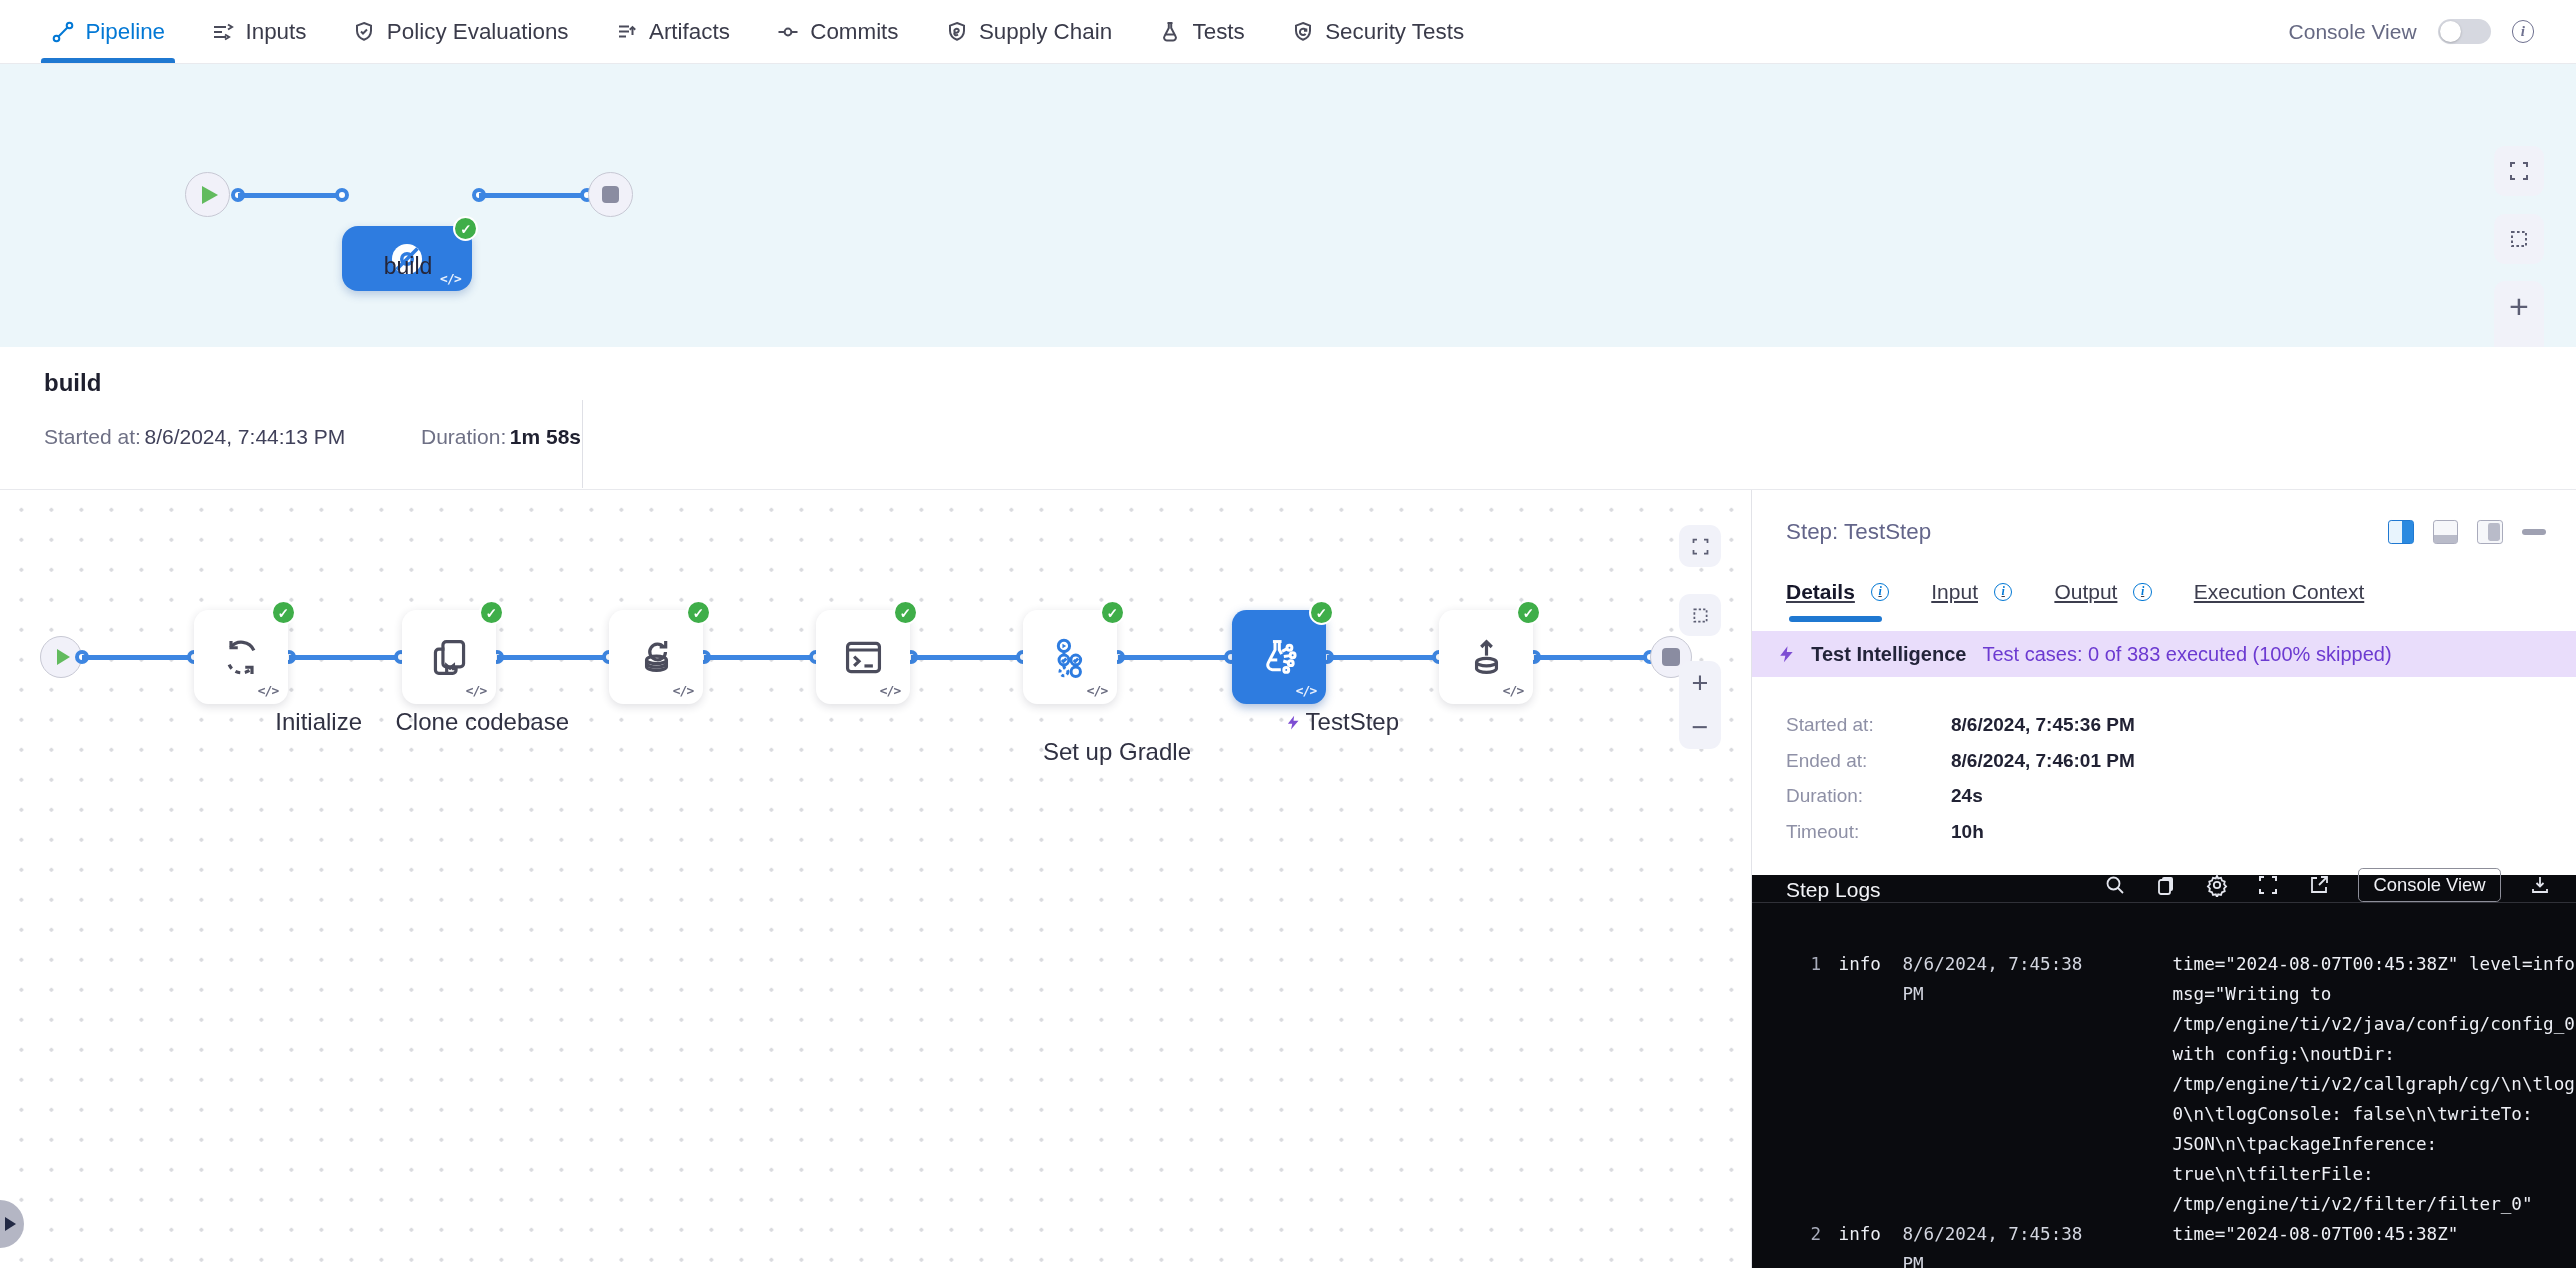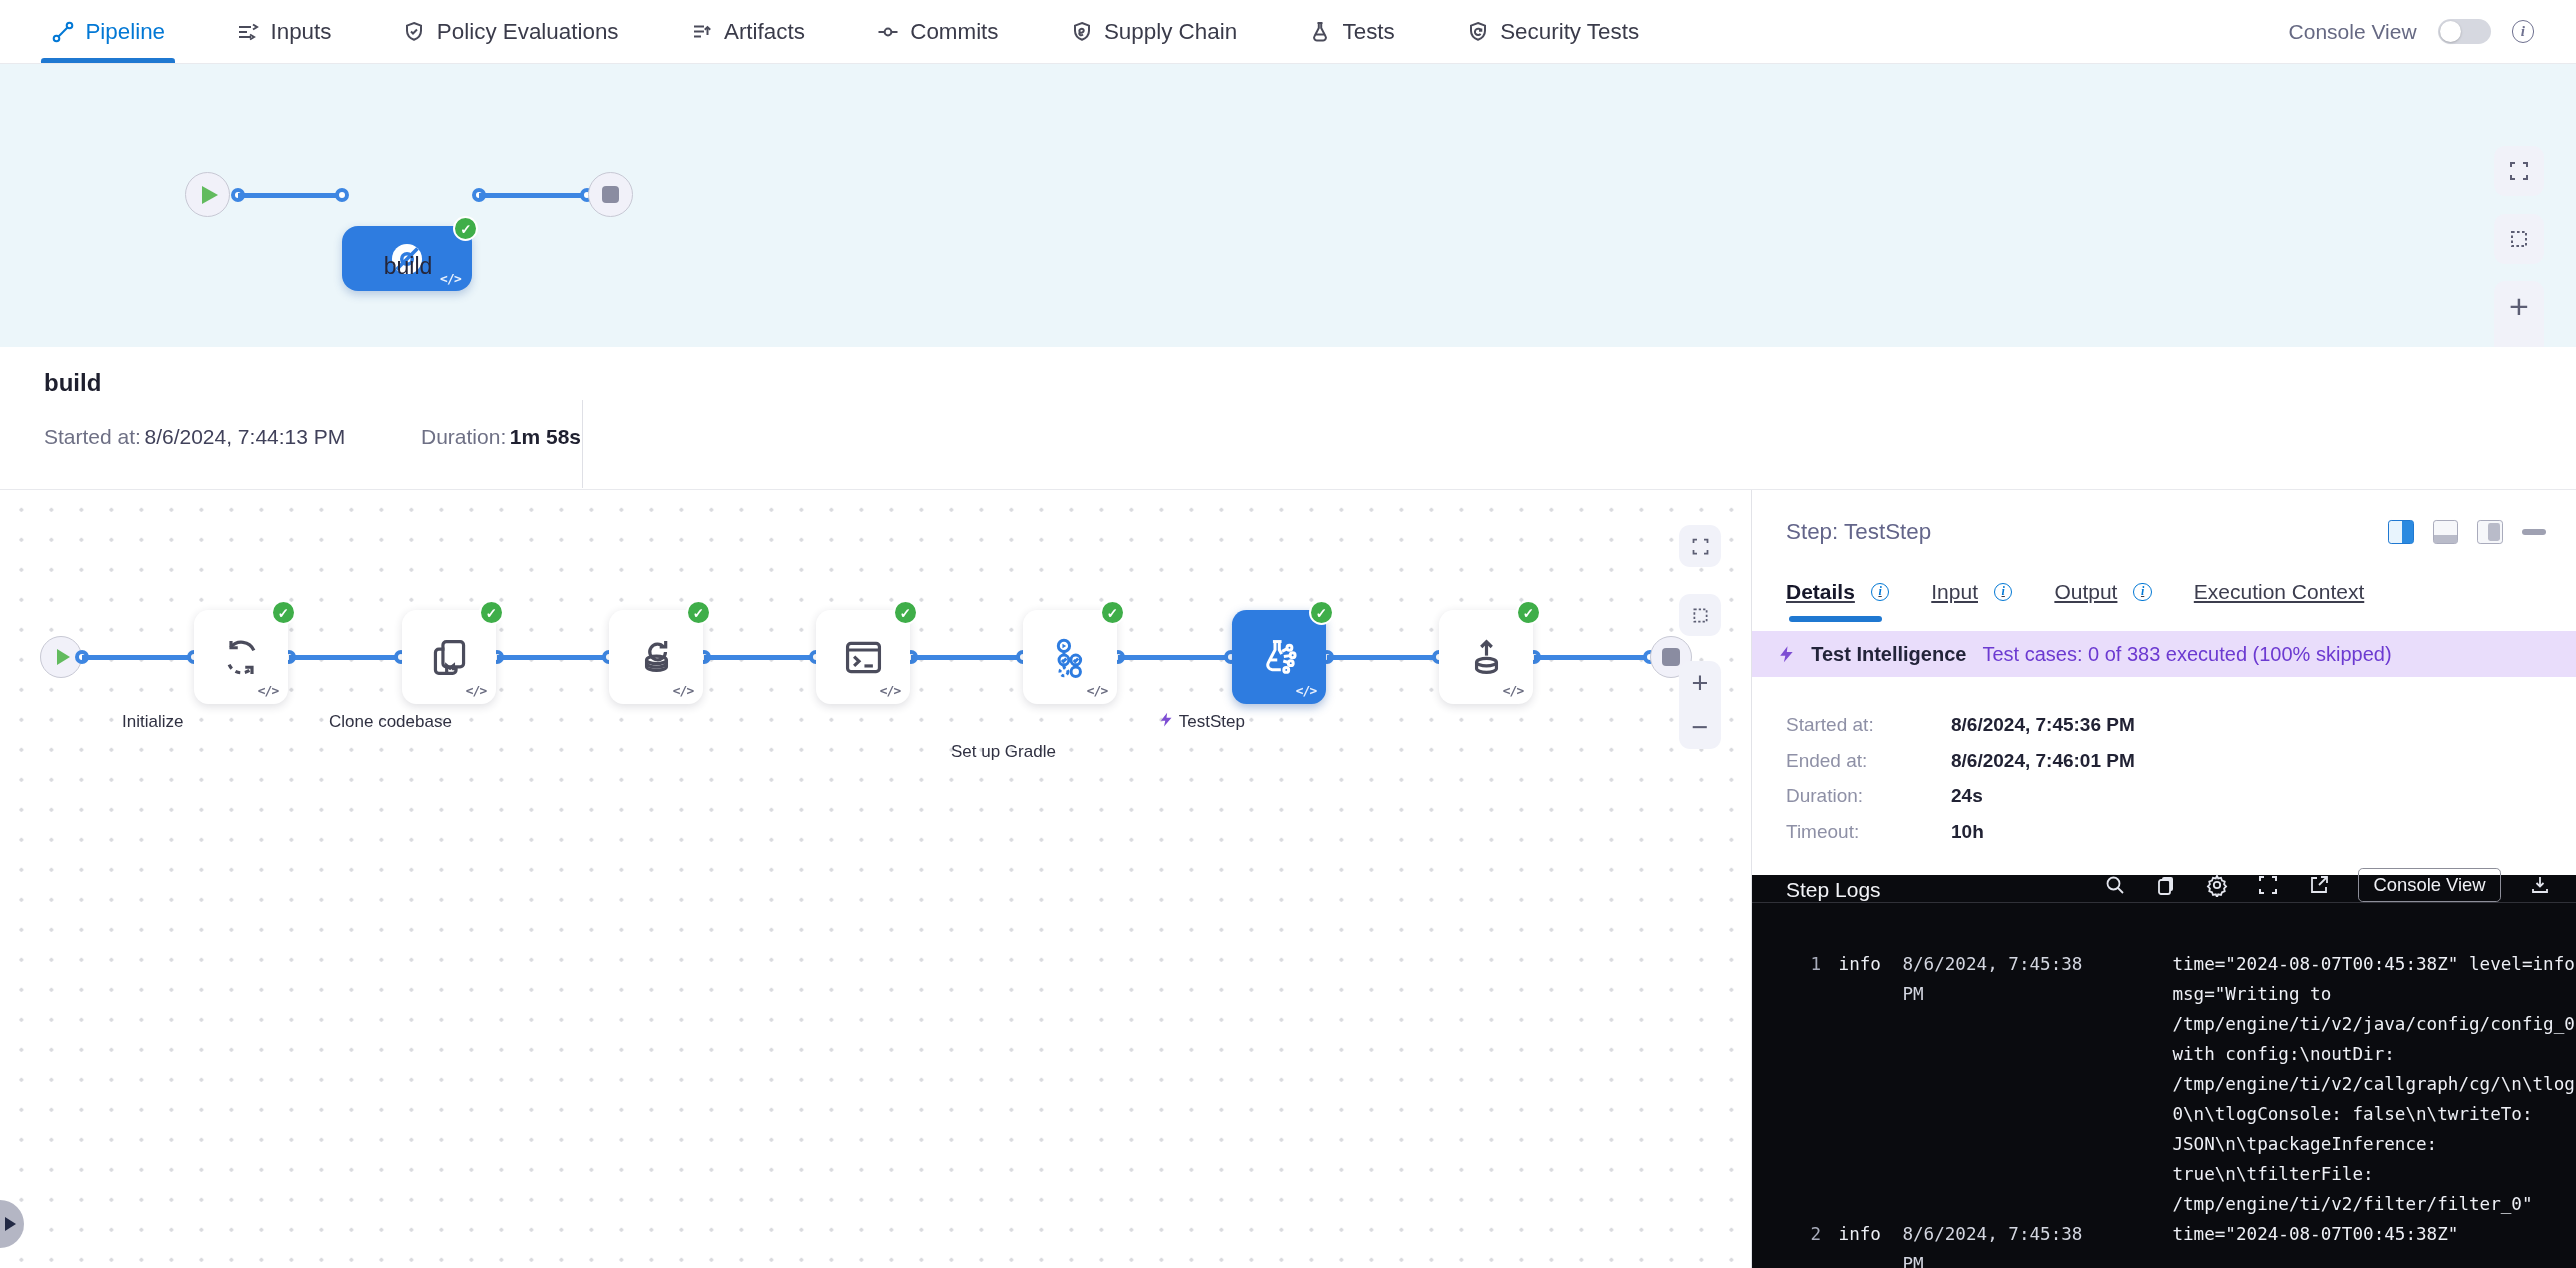--- a/index.html
+++ b/index.html
@@ -2,21 +2,21 @@
 <html style="font-size:12.8px"><head>
 <meta charset="utf-8">
 <style>
   * { margin:0; padding:0; box-sizing:border-box; }
   html,body { width:2576px; height:1268px; overflow:hidden; background:#fff;
     font-family:"Liberation Sans", sans-serif; color:#25263a; }
 
   
   .topnav { position:relative; height:64px; background:#fff; border-bottom:0.8px solid #e9eaee;
     display:flex; align-items:center; justify-content:space-between; padding:0 42px 0 51px; }
-  .tabs { display:flex; align-items:center; gap:71px; height:100%; }
+  .tabs { display:flex; align-items:center; gap:46px; height:100%; }
   .tab { position:relative; display:flex; align-items:center; gap:10.4px; height:100%;
     font-size:22.4px; color:#3a3b4a; font-weight:500; cursor:pointer; }
   .tab svg { width:24px; height:24px; stroke:#4a4b5a; }
   .tab.active { color:#0278d5; }
   .tab.active svg { stroke:#0278d5; }
   .tab.active::after { content:""; position:absolute; left:-9.6px; right:-9.6px; bottom:0;
     height:4.8px; background:#1f78d1; border-radius:3.2px 3.2px 0 0; }
   .nav-right { display:flex; align-items:center; gap:21px; }
   .console-label { font-size:21px; color:#666983; }
   .toggle { width:53px; height:25.6px; border-radius:12.8px; background:#d6d8e0; position:relative; }
@@ -75,21 +75,21 @@
     background-size:30px 30px; background-position:6.4px 4.8px; overflow:hidden; }
   .step-card { position:absolute; top:120px; width:94px; height:94px; border-radius:14.4px;
     background:#fff; box-shadow:0 2.4px 8px rgba(40,41,61,.14);
     display:flex; align-items:center; justify-content:center; }
   .step-card svg { width:45px; height:45px; stroke:#4b4c5c; }
   .step-card.selected { background:#2e7ce0; box-shadow:0 3.2px 9.6px rgba(30,80,160,.35); }
   .step-card.selected svg { stroke:#fff; }
   .step-card .badge { top:-9.6px; right:-8px; }
   .step-card .code-glyph { right:9.6px; bottom:6.4px; }
   .step-card.selected .code-glyph { color:#e8f0fd; }
-  .step-label { position:absolute; top:217px; width:240px; text-align:left; font-size:17px;
+  .step-label { position:absolute; top:217px; width:240px; text-align:right; font-size:24px;
     line-height:29px; color:#303142; white-space:pre-line; }
   .bolt-svg { display:inline-block; vertical-align:-3.2px; margin-right:4.8px; }
   .collapse-handle { position:absolute; left:-24px; top:710px; width:48px; height:48px;
     border-radius:50%; background:#b4b6c4; display:flex; align-items:center; justify-content:flex-end;
     padding-right:8px; }
   .collapse-handle .tri { width:0; height:0; border-left:11.2px solid #232a45;
     border-top:7.2px solid transparent; border-bottom:7.2px solid transparent; }
 
   
   .details-panel { position:relative; width:825px; background:#fff; border-left:0.8px solid #e2e3e8; overflow:hidden; }

